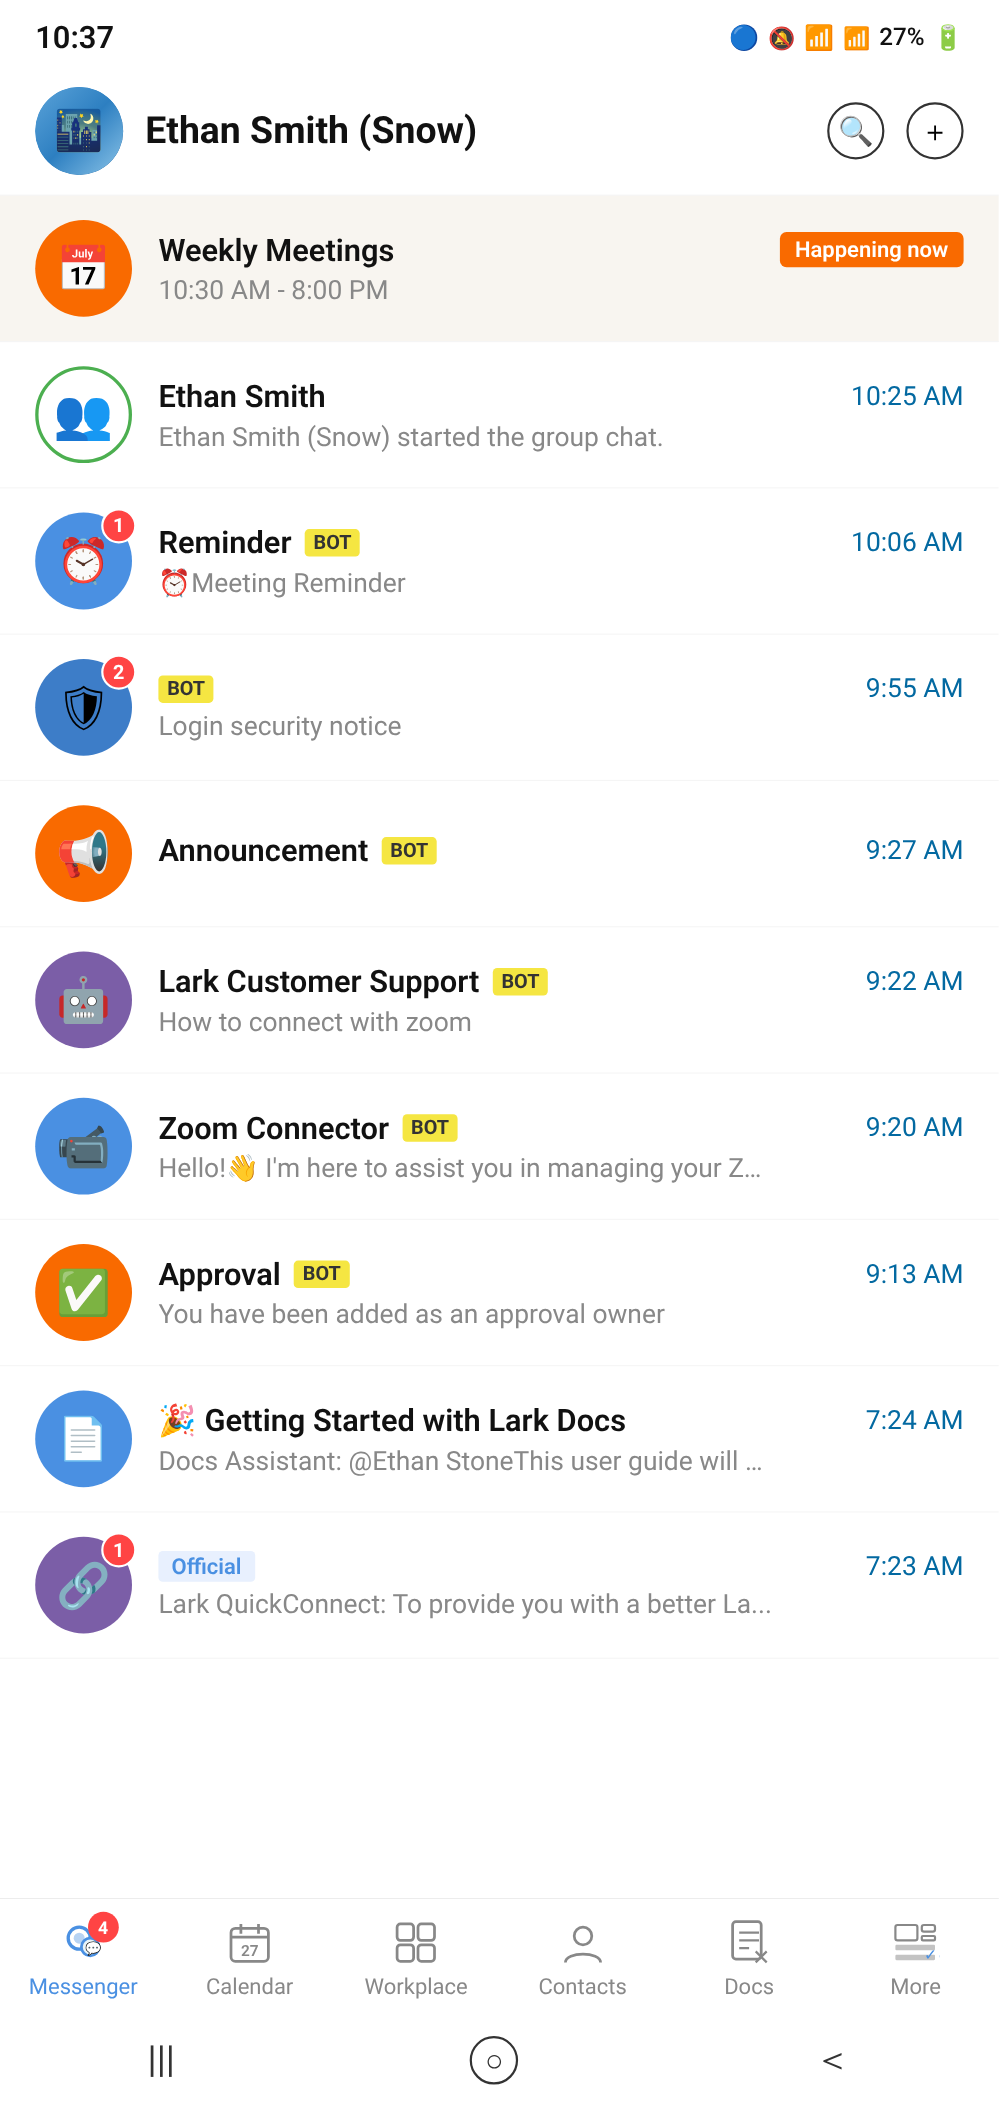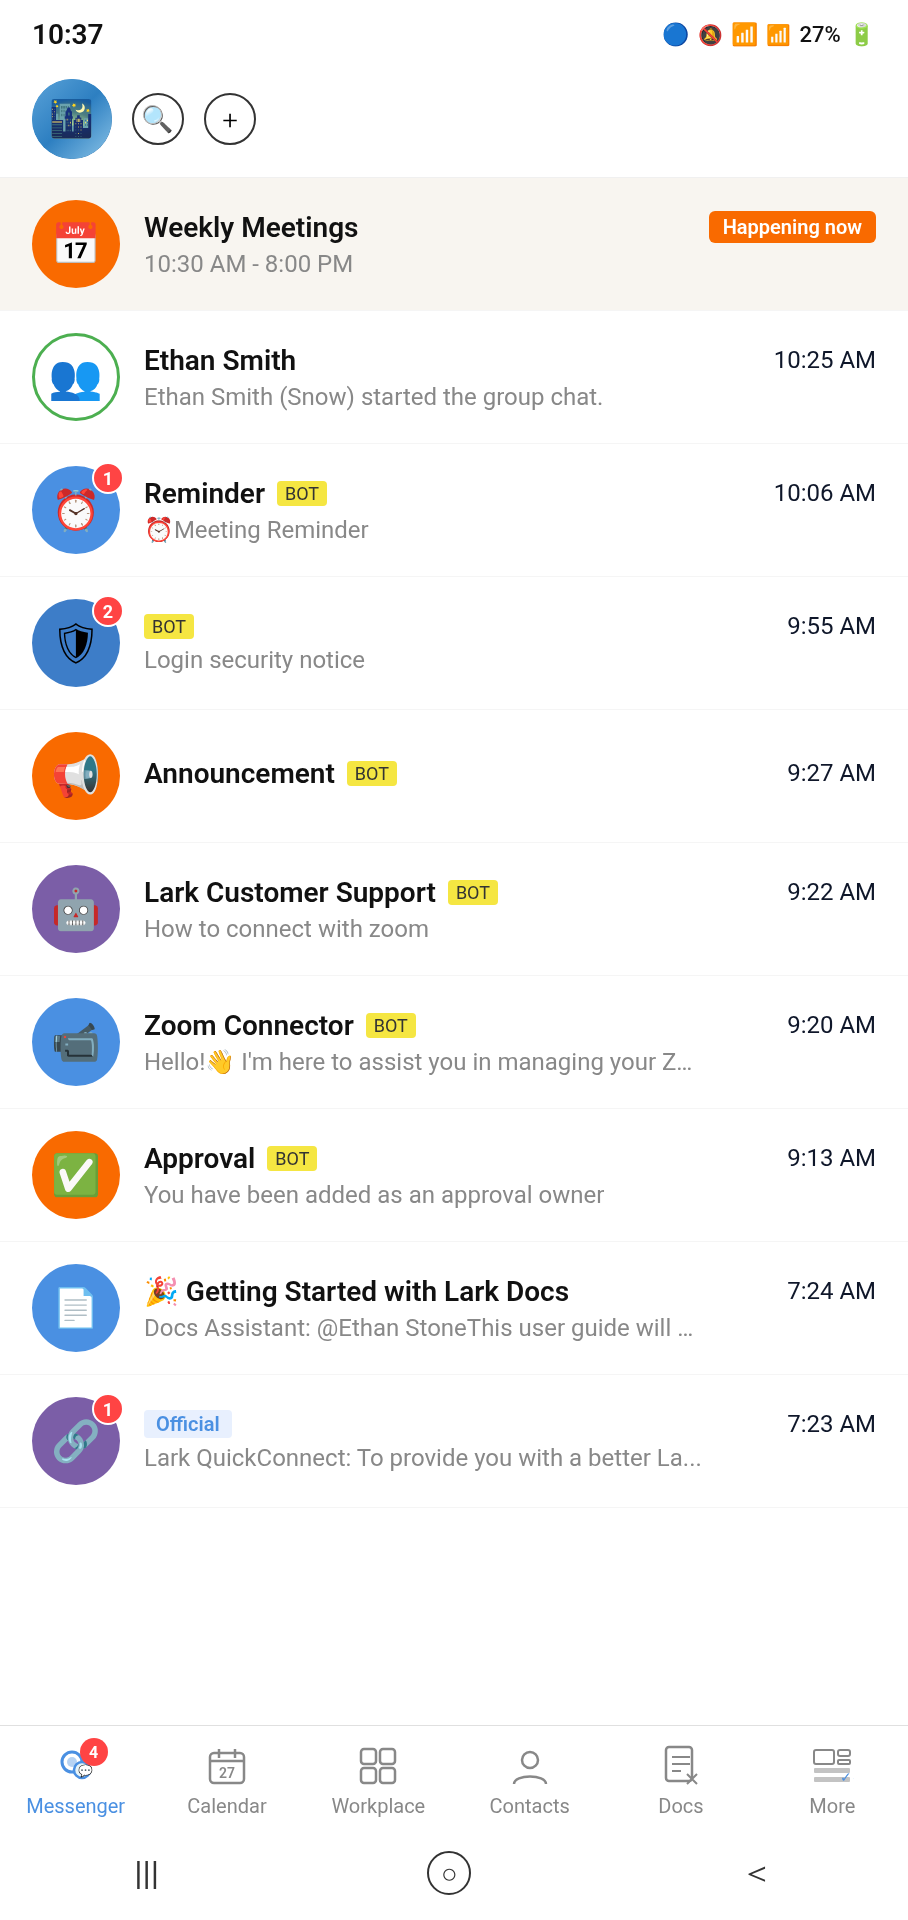--- a/index.html
+++ b/index.html
@@ -155,38 +155,38 @@
       gap: 12px;
       text-align: center;
     }
     .chat-name {
       font-size: 28px;
       font-weight: 600;
       color: #111;
     }
     .chat-time {
       font-size: 24px;
-      color: #0f172a;
+      color: #0369a1;
       flex-shrink: 0;
       margin-left: 16px;
     }
     .chat-preview {
       font-size: 24px;
       color: #888;
       white-space: nowrap;
       overflow: hidden;
       text-overflow: ellipsis;
       max-width: 560px;
     }
 
     .tag-bot {
       background: #f5e642;
       color: #333;
       font-size: 18px;
-      font-weight: 400;
+      font-weight: 700;
       padding: 2px 8px;
       border-radius: 4px;
       flex-shrink: 0;
     }
     .tag-happening {
       background: #f96a00;
       color: #fff;
       font-size: 20px;
       font-weight: 600;
       padding: 4px 14px;
@@ -282,20 +282,21 @@
     <span style="font-size:20px;">📶</span>
     <span class="battery-text">27%</span>
     <span>🔋</span>
   </div>
 </div>
 
 <div class="header">
   <div class="header-avatar">
     <div class="avatar-img-placeholder"></div>
   </div>
+  <span class="header-title">Ethan Smith (Snow)</span>
   <div class="header-actions">
     <button class="header-icon-btn">
       <span>🔍</span>
     </button>
     <button class="header-icon-btn">
       <span>＋</span>
     </button>
   </div>
 </div>
 

